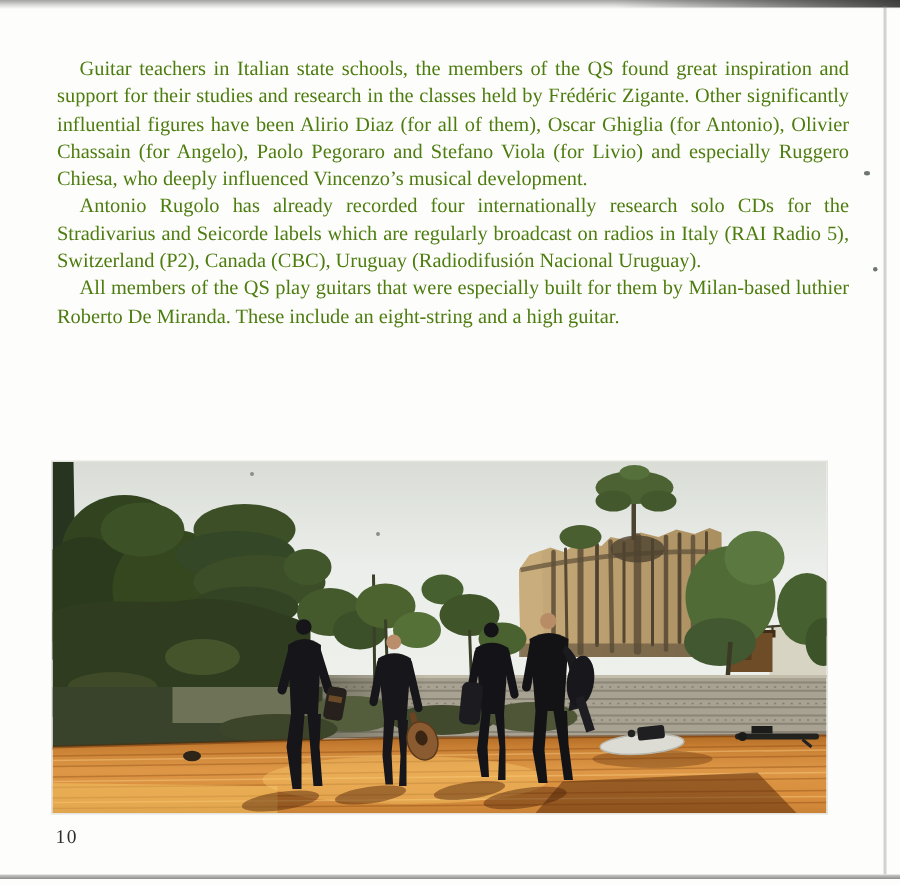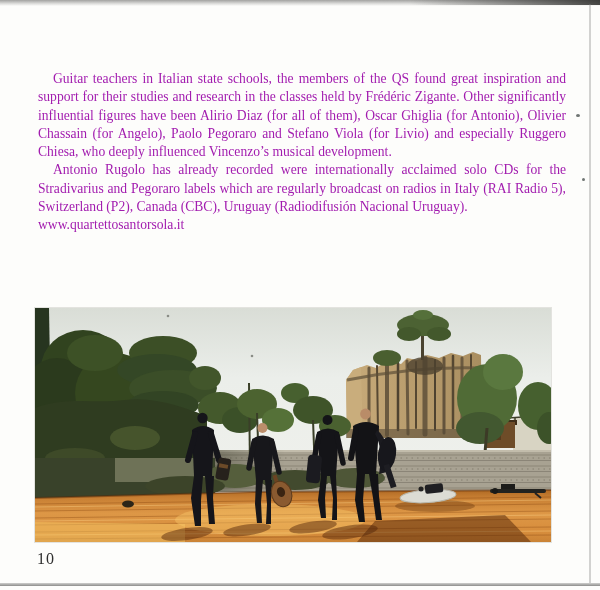--- a/index.html
+++ b/index.html
@@ -24,39 +24,39 @@
     font-size:13.6px;line-height:18.3px;color:#2b2b2b;text-align:justify;}
   .article p{margin:0;text-indent:15px;}
   .article p.no-indent{text-indent:0;}
   .article .it{}
 
   
   .photo{position:absolute;left:35px;top:308px;width:516px;height:234px;margin:0;
     outline:1px solid rgba(150,150,140,0.25);}
   .photo svg{display:block;}
 
-  .pagenum{position:absolute;left:37px;top:550px;font-size:16px;color:#2e2e2e;
+  .pagenum{position:absolute;left:37px;top:550px;font-size:13px;color:#2e2e2e;
     letter-spacing:1px;}
 </style>
 </head>
 <body>
 
 <div class="page">
 
   <div class="scan-top"></div>
   <div class="scan-top-right"></div>
   <div class="scan-right"></div>
   <div class="scan-bottom"></div>
   <div class="speck s1"></div>
   <div class="speck s2"></div>
 
-  <div class="article" id="article" style="color: #a21caf; margin-top: 33px;">
+  <div class="article" id="article" style="color: #4d7c0f;">
       <p class=""><span>Guitar teachers in Italian state schools, the members of the QS found great inspiration and support for their studies and research in the classes held by Frédéric Zigante. Other significantly influential figures have been Alirio Diaz (for all of them), Oscar Ghiglia (for Antonio), Olivier Chassain (for Angelo), Paolo Pegoraro and Stefano Viola (for Livio) and especially Ruggero Chiesa, who deeply influenced Vincenzo’s musical development.</span></p>
-      <p class=""><span>Antonio Rugolo has already recorded were internationally acclaimed solo CDs for the </span><span class="it">Stradivarius</span><span> and </span><span class="it">Pegoraro</span><span> labels which are regularly broadcast on radios in Italy (RAI Radio 5), Switzerland (P2), Canada (CBC), Uruguay (Radiodifusión Nacional Uruguay).</span></p>
-      <p class="no-indent"><span class="it">www.quartettosantorsola.it</span></p>
+      <p class=""><span>Antonio Rugolo has already recorded four internationally research solo CDs for the </span><span class="it">Stradivarius</span><span> and </span><span class="it">Seicorde</span><span> labels which are regularly broadcast on radios in Italy (RAI Radio 5), Switzerland (P2), Canada (CBC), Uruguay (Radiodifusión Nacional Uruguay).</span></p>
+      <p class=""><span>All members of the QS play guitars that were especially built for them by Milan-based luthier Roberto De Miranda. These include an eight-string and a high guitar.</span></p>
     </div>
 
   <figure class="photo" role="img" aria-label="Four musicians dressed in black walk away across an orange open-air stage carrying guitars and bags, towards pine trees and a tall quarry rock topped by a tree; stone steps and instrument cases lie to the right">
     <svg width="516" height="234" viewBox="0 0 516 234" preserveAspectRatio="none">
       <defs>
         <linearGradient id="sky" x1="0" y1="0" x2="0" y2="1">
           <stop offset="0" stop-color="#d9ddd6"></stop>
           <stop offset="0.35" stop-color="#ebeeea"></stop>
           <stop offset="1" stop-color="#f0f1ec"></stop>
         </linearGradient>

